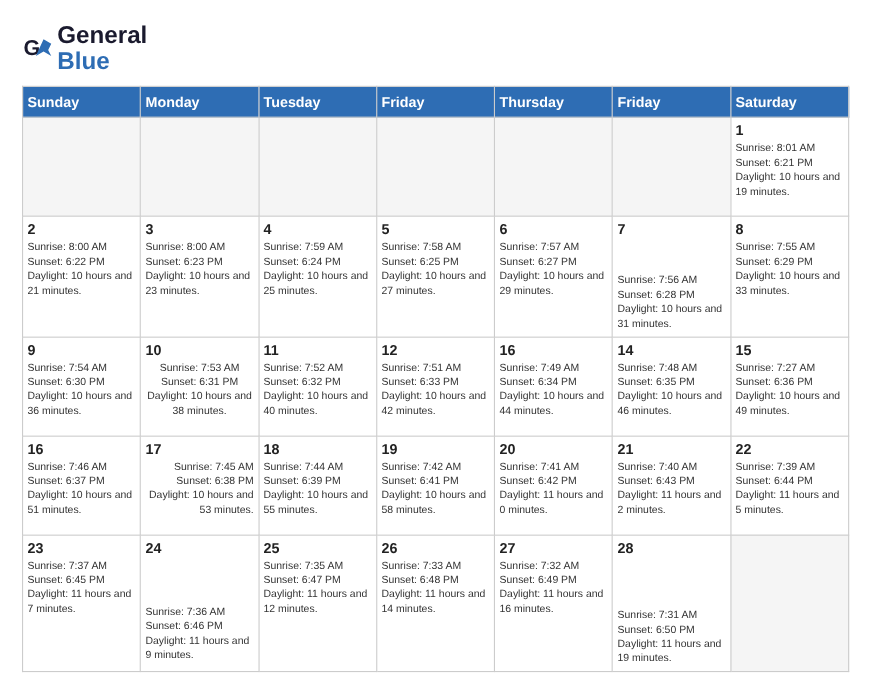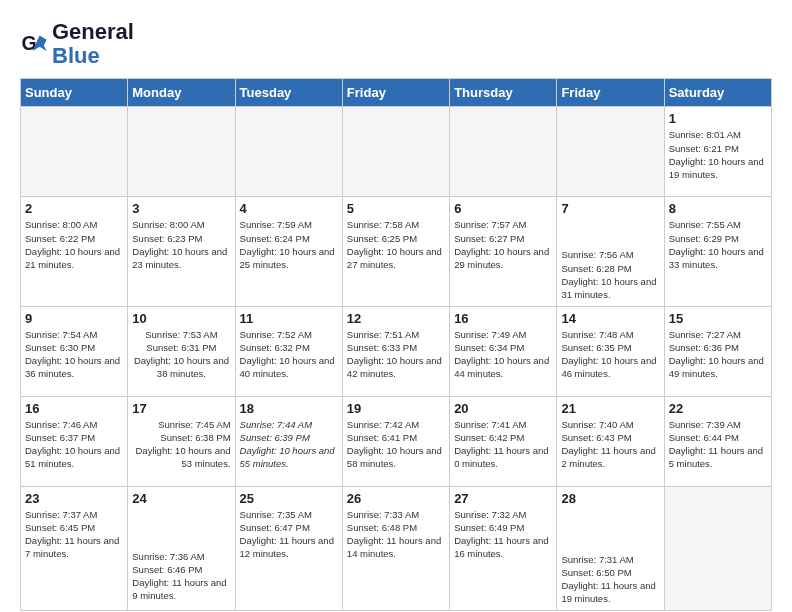--- a/index.html
+++ b/index.html
@@ -230,21 +230,21 @@
 Daylight: 10 hours and 51 minutes.</div>
         </td>
         <td>
           <span class="day-num">17</span>
           <div class="day-info" style="white-space: pre-line; text-align: right;">Sunrise: 7:45 AM
 Sunset: 6:38 PM
 Daylight: 10 hours and 53 minutes.</div>
         </td>
         <td>
           <span class="day-num">18</span>
-          <div class="day-info" style="white-space: pre-line; font-style: italic;">Sunrise: 7:44 AM
+          <div class="day-info" style="white-space: pre-line;">Sunrise: 7:44 AM
 Sunset: 6:39 PM
 Daylight: 10 hours and 55 minutes.</div>
         </td>
         <td>
           <span class="day-num">19</span>
           <div class="day-info" style="white-space: pre-line;">Sunrise: 7:42 AM
 Sunset: 6:41 PM
 Daylight: 10 hours and 58 minutes.</div>
         </td>
         <td>

